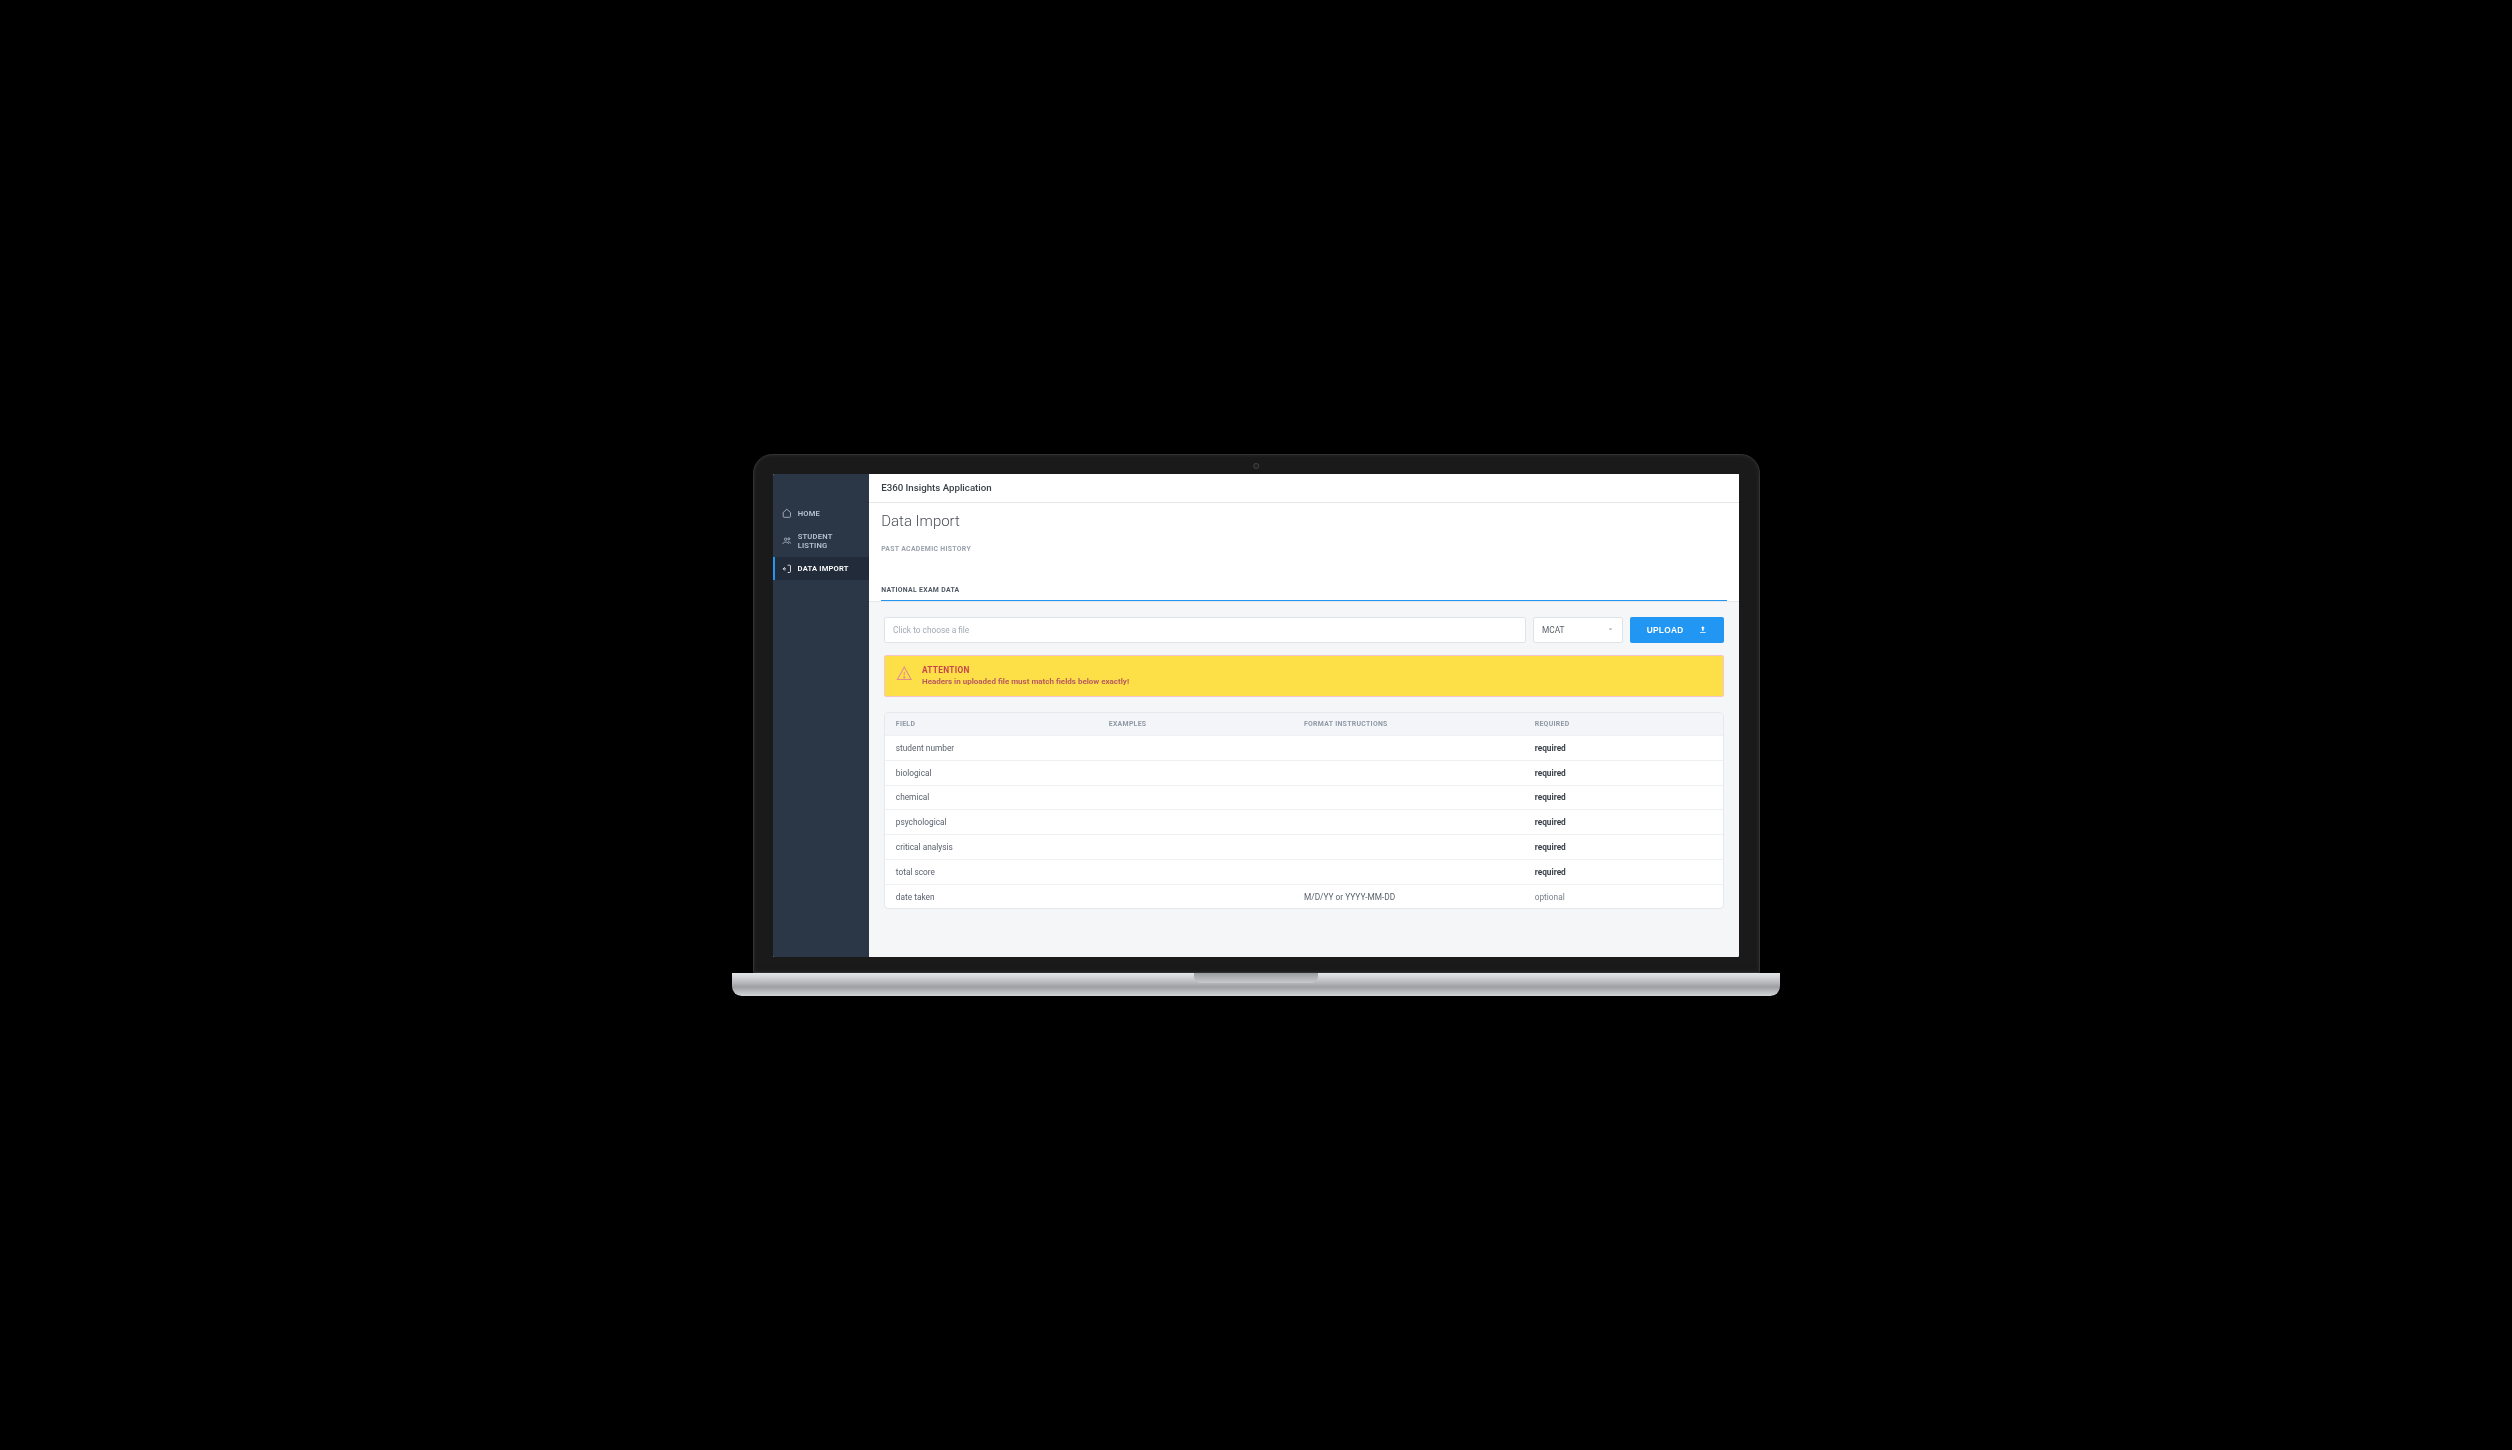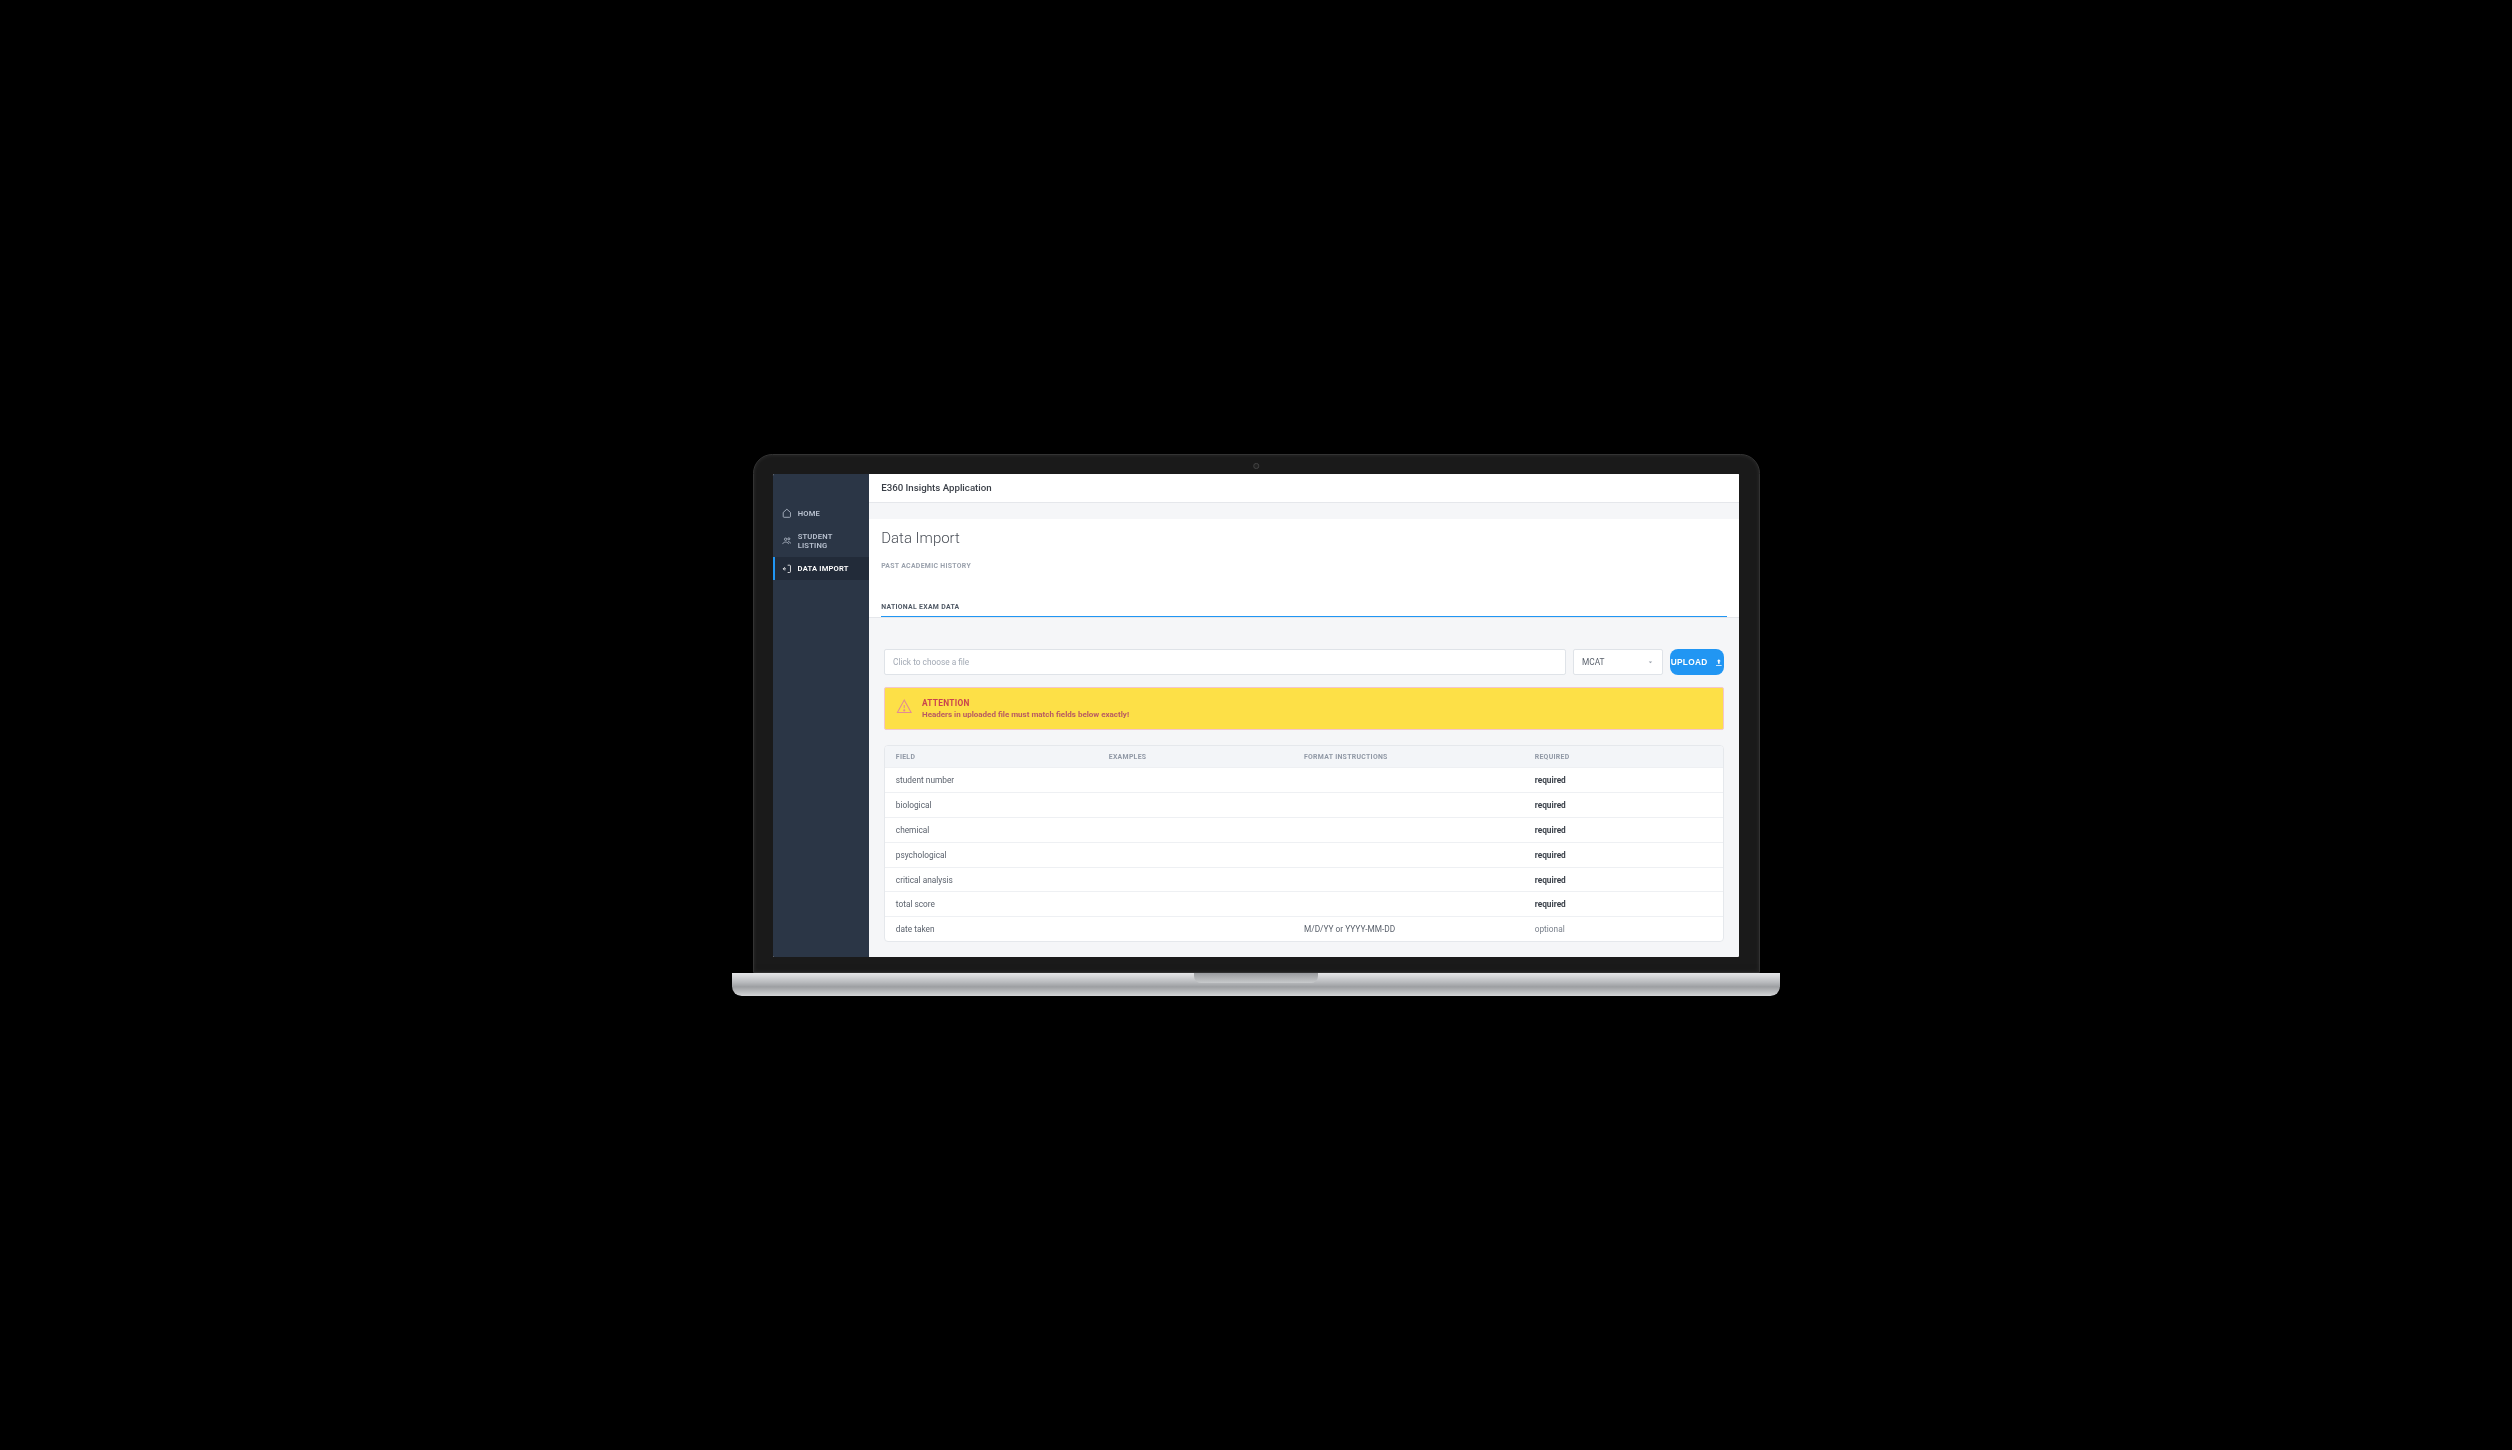--- a/index.html
+++ b/index.html
@@ -68,21 +68,20 @@
     color: #fff;
   }
   .side-item svg { width: 9.7px; height: 9.7px; flex: none; }
   
   .main {
     flex: 1;
     background: #f5f6f8;
     display: flex;
     flex-direction: column;
     overflow: hidden;
-    justify-content: space-between;
   }
   .topbar {
     background: #fff;
     border-bottom: 0.7px solid #e5e7eb;
     padding: 8.3px 12.4px;
     font-size: 9.7px;
     color: #3a3f47;
     font-weight: 500;
   }
   .page-head {
@@ -136,28 +135,28 @@
     display: flex;
     align-items: center;
     justify-content: space-between;
     cursor: pointer;
   }
   .select-box svg { width: 6.9px; height: 6.9px; fill: #9aa1ac; }
   .upload-btn {
     background: #2196f3;
     color: #fff;
     border: none;
-    border-radius: 8px;
-    padding: 0 1px;
+    border-radius: 2px;
+    padding: 0 17px;
     font-size: 8.3px;
     font-weight: 700;
     letter-spacing: 0.3px;
     display: flex;
     align-items: center;
-    gap: 6px;
+    gap: 14px;
     cursor: pointer;
     margin-left: auto;
   }
   .upload-btn svg { width: 9.7px; height: 9.7px; fill: #fff; }
   .alert {
     background: #fde047;
     border: 0.7px solid #f3c6cc;
     border-radius: 2.1px;
     padding: 9.7px 11px;
     display: flex;

